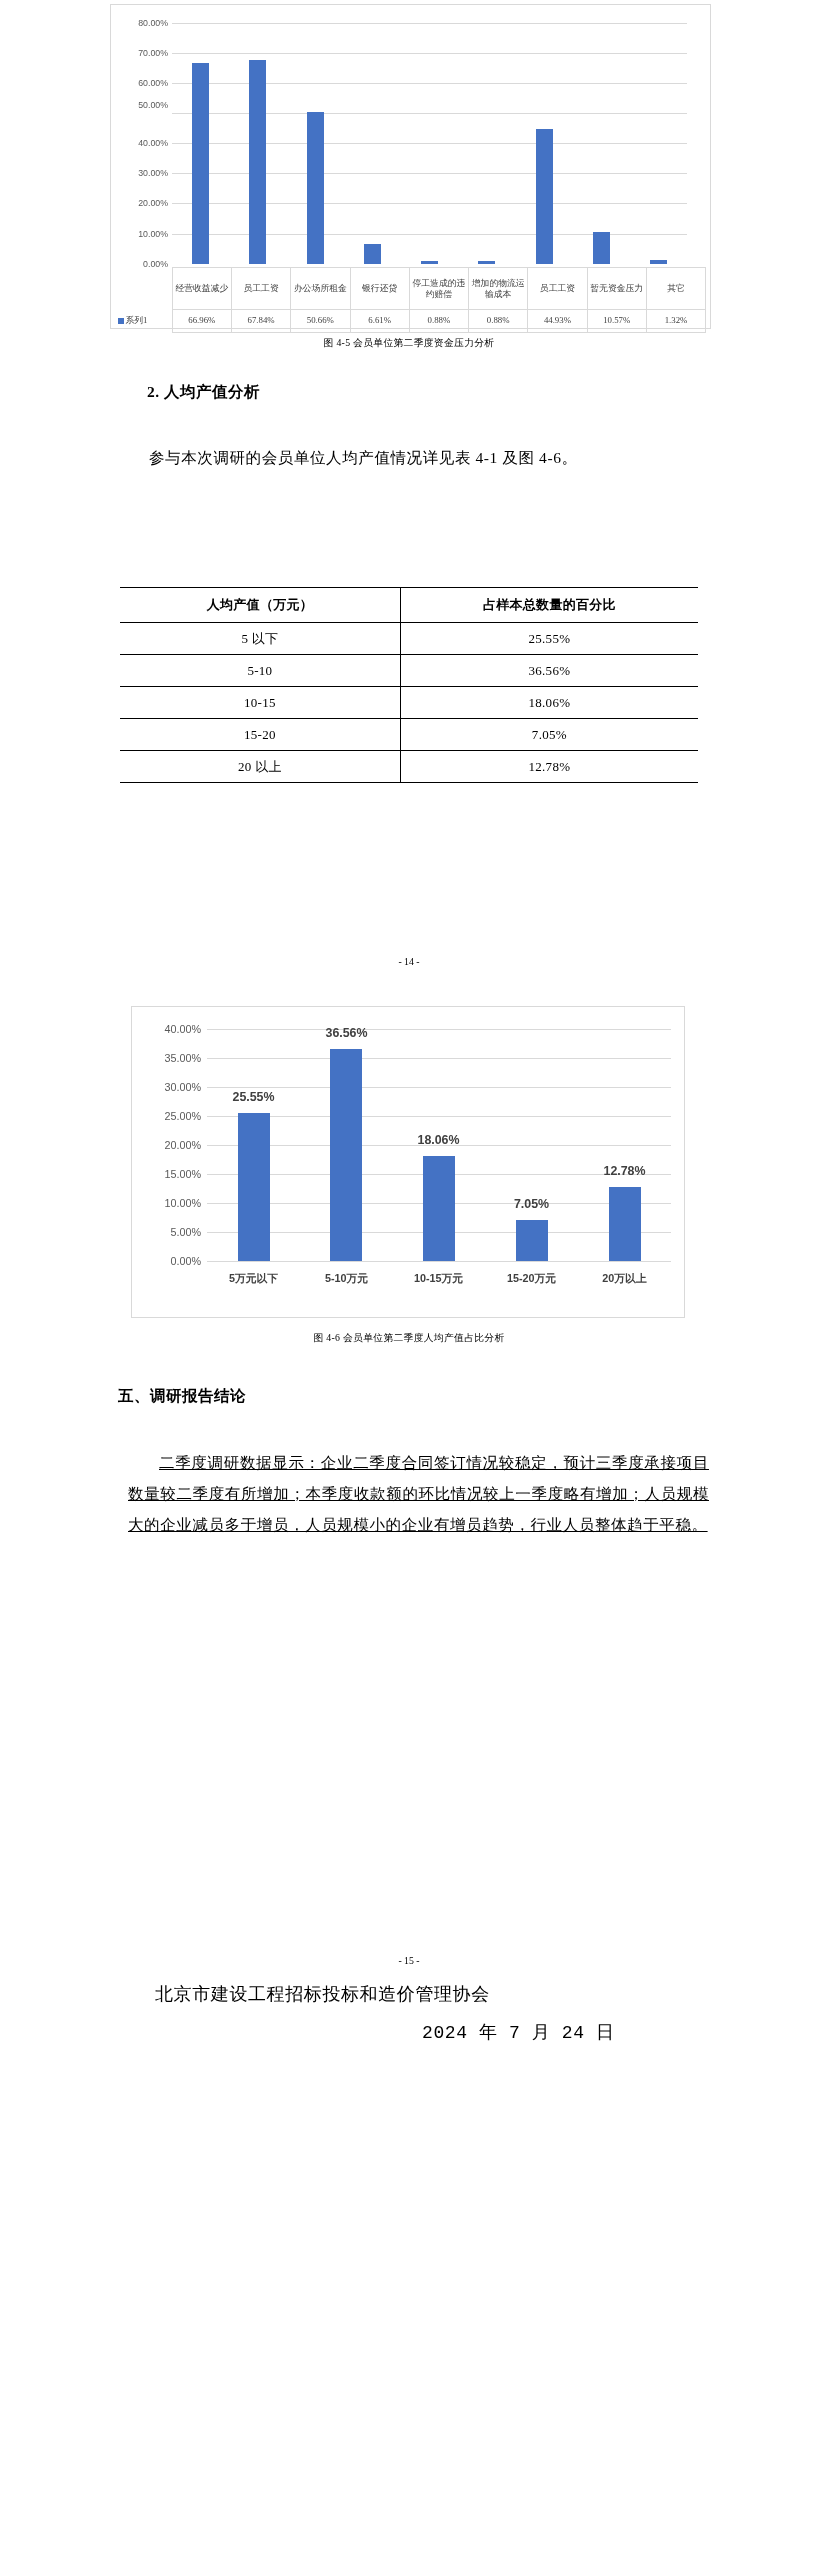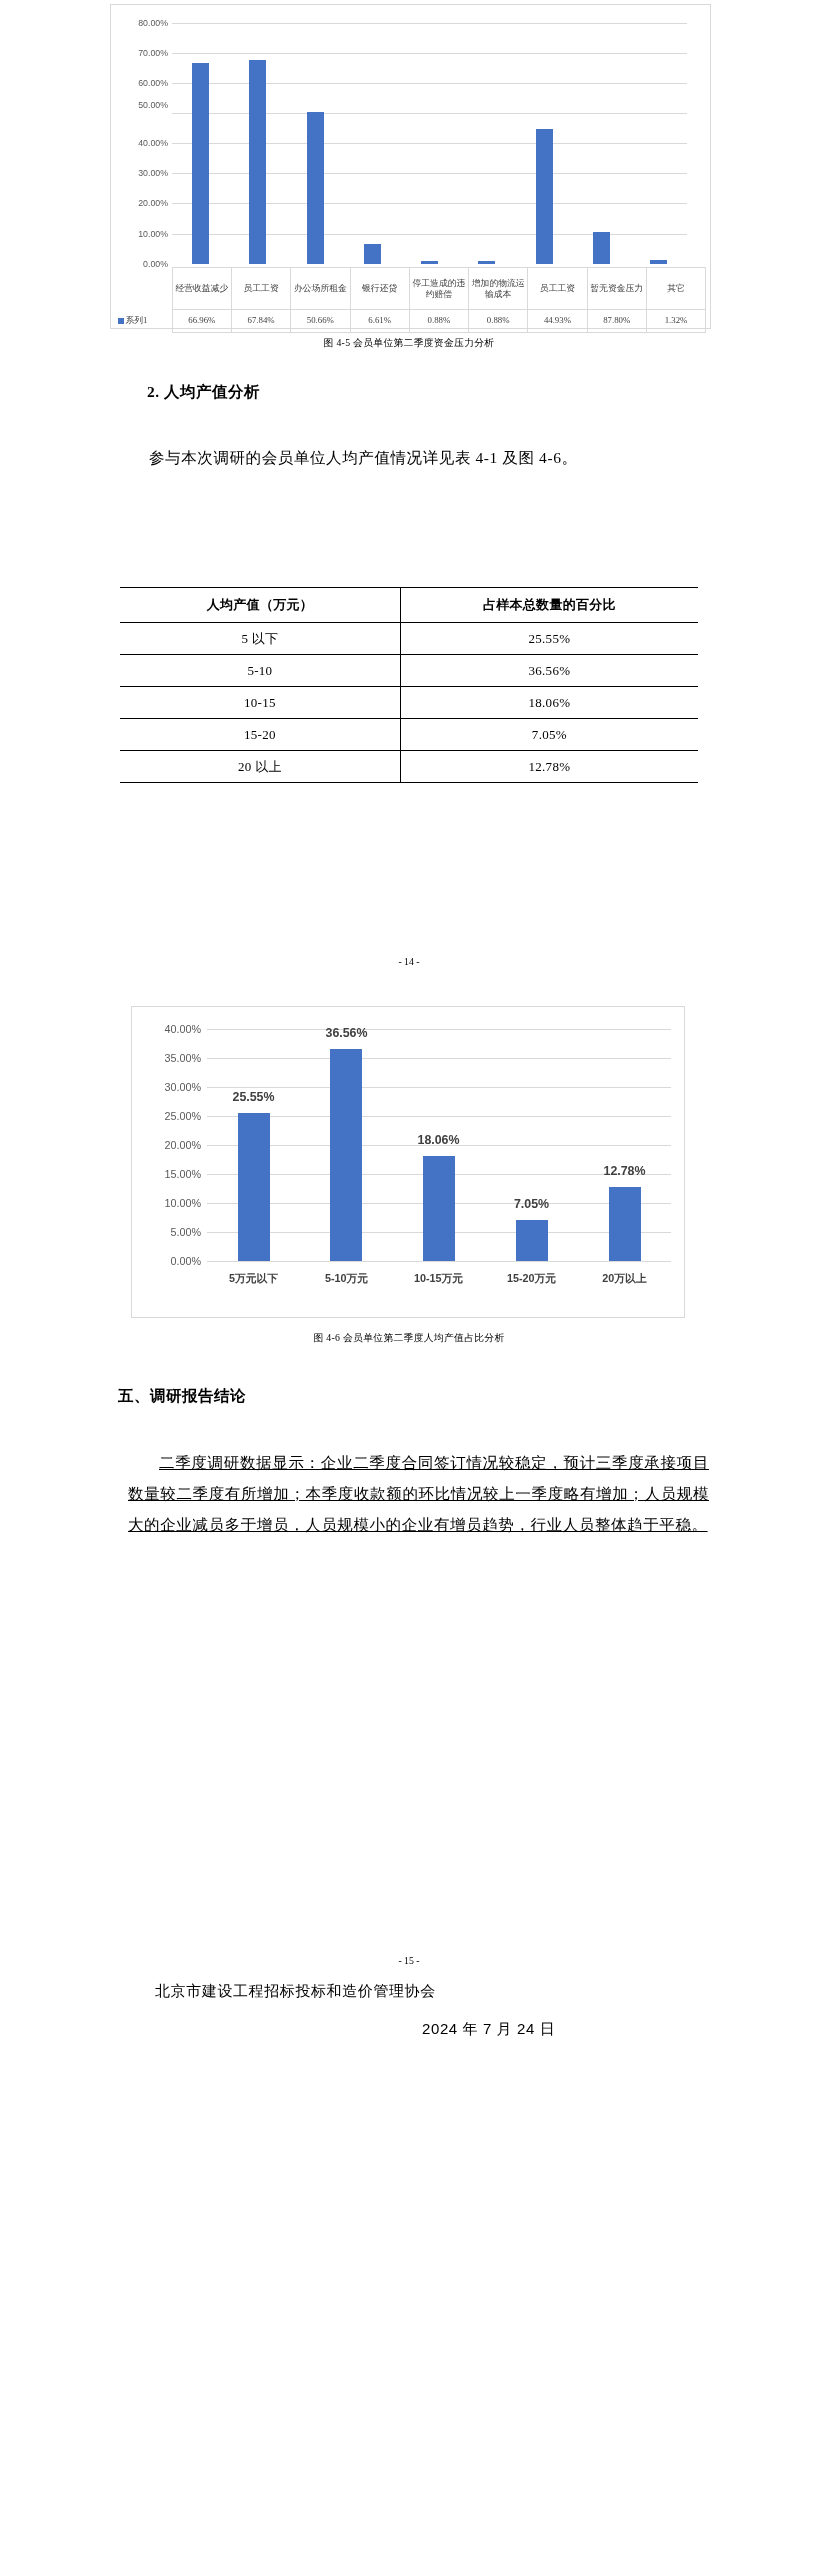--- a/index.html
+++ b/index.html
@@ -149,22 +149,22 @@
     font-family: "Liberation Serif", "DejaVu Serif", serif;
     font-size: 15.5px;
     line-height: 31px;
     text-align: justify;
     text-justify: inter-ideograph;
     letter-spacing: 0.6px;
     text-indent: 2em;
   }
   .sig {
     position: absolute;
-    font-family: Liberation Sans, sans-serif;
-    font-size: 15px;
+    font-family: Liberation Mono, monospace;
+    font-size: 18px;
     letter-spacing: 0.6px;
     white-space: nowrap;
   }
   .pagenum {
     position: absolute;
     width: 100%;
     text-align: center;
     font-family: "Liberation Serif", "DejaVu Serif", serif;
     font-size: 9.8px;
     color: #000;
@@ -266,21 +266,21 @@
           </tr>
         <tr class="vals">
           <td class="legendcell"><span class="legend-swatch"></span><span>系列1</span></td>
         <td>66.96%</td>
             <td>67.84%</td>
             <td>50.66%</td>
             <td>6.61%</td>
             <td>0.88%</td>
             <td>0.88%</td>
             <td>44.93%</td>
-            <td>87.80%</td>
+            <td>10.57%</td>
             <td>1.32%</td>
           </tr>
       </tbody>
     </table>
   </div>
 
   <div class="fig-caption" style="top:337px;left:0;">图 4-5  会员单位第二季度资金压力分析</div>
 
   <div class="heading" style="left:147px; top:382px;">2. 人均产值分析</div>
 

